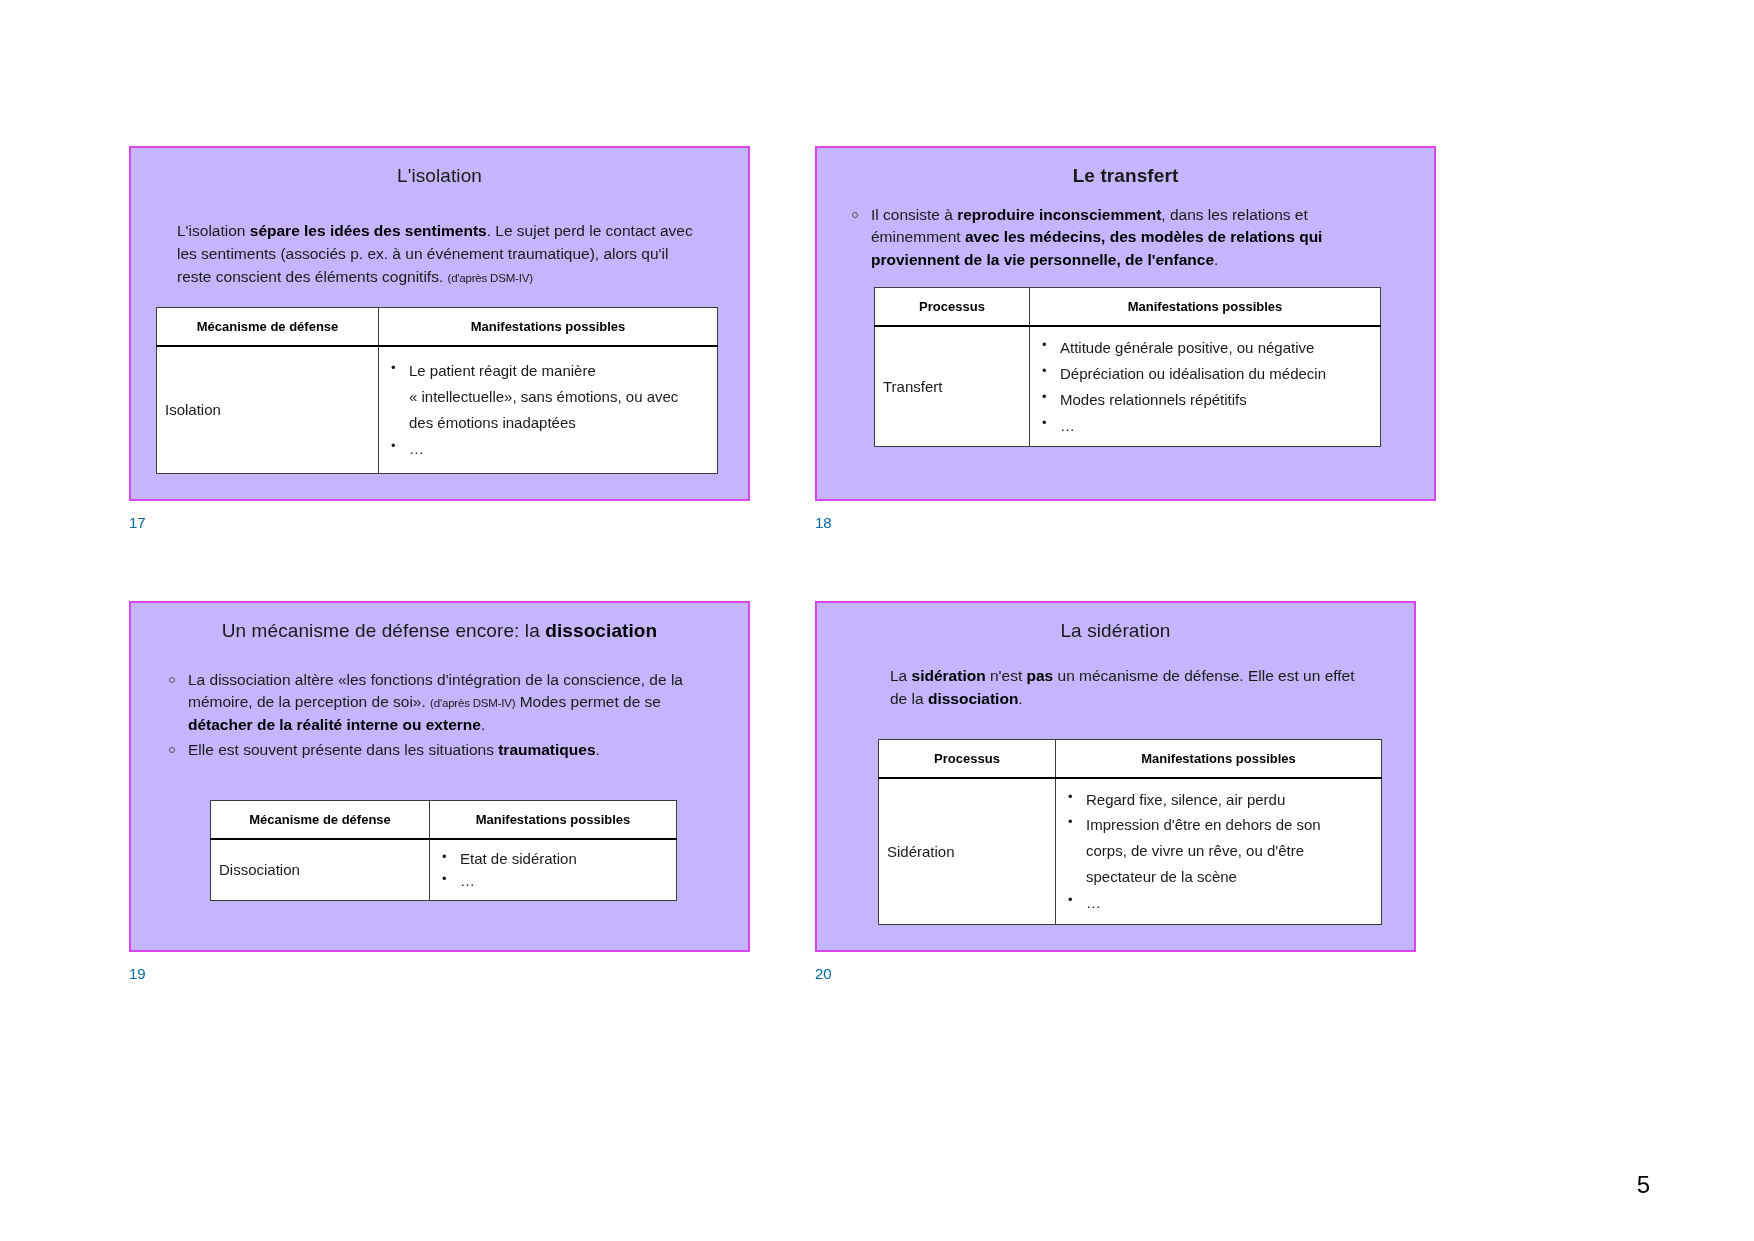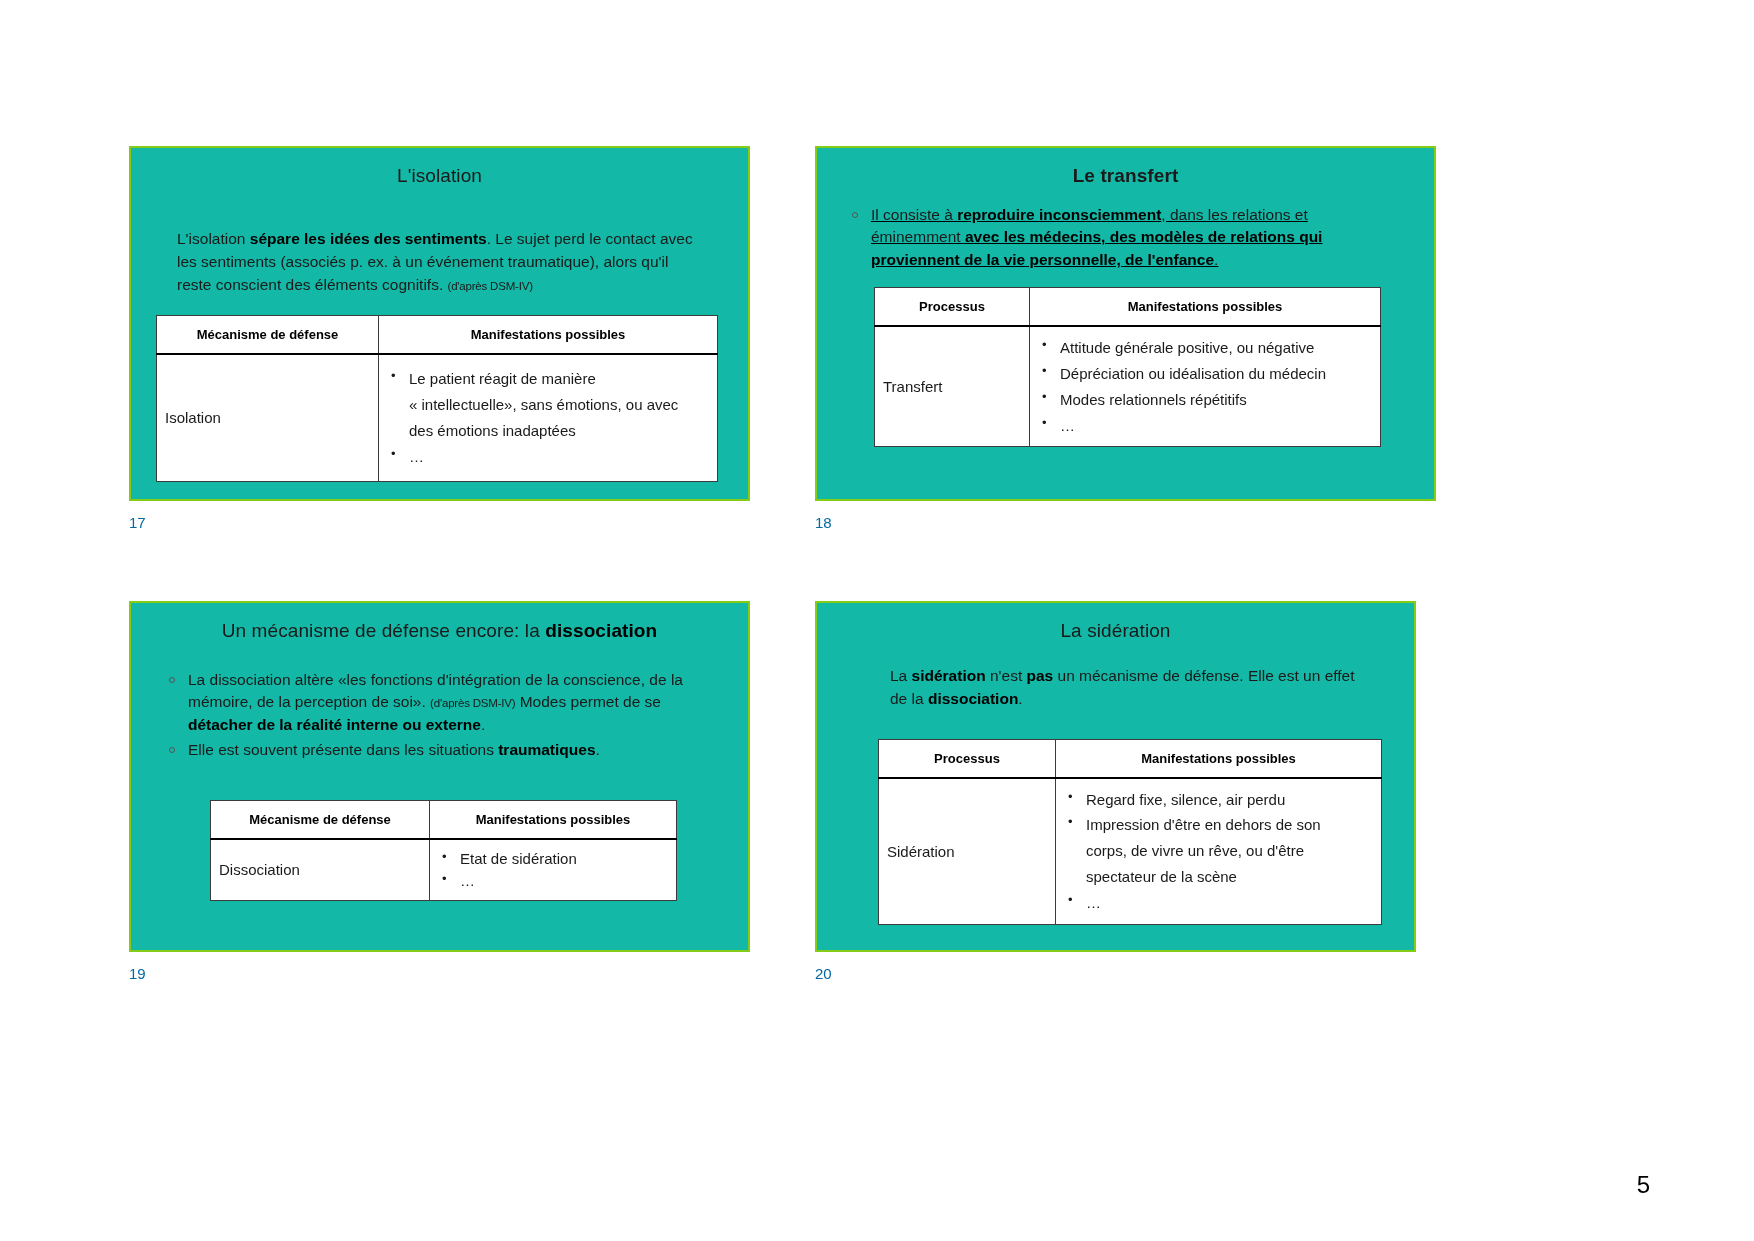--- a/index.html
+++ b/index.html
@@ -17,22 +17,22 @@
   }
 
   .page {
     position: absolute;
     inset: 0;
   }
 
   
   .slide {
     position: absolute;
-    border: 2px solid #84cc16;
-    background: #14b8a6;
+    border: 2px solid #d946ef;
+    background: #c4b5fd;
     box-sizing: border-box;
   }
   .slide-17 { left: 129px;  top: 146px; width: 621px;  height: 355px; }
   .slide-18 { left: 815px;  top: 146px; width: 621px;  height: 355px; }
   .slide-19 { left: 129px;  top: 601px; width: 621px;  height: 351px; }
   .slide-20 { left: 815px;  top: 601px; width: 601px;  height: 351px; }
 
   
   .slide-number {
     position: absolute;
@@ -64,21 +64,21 @@
   }
   .slide-title.bold { font-weight: bold; }
 
   .body-text {
     font-size: 15.5px;
     line-height: 1.48;
     color: #1a1a1a;
   }
 
   .para-block {
-    margin: 40px 46px 0 46px;
+    margin: 32px 46px 0 46px;
   }
   .para-block-narrow {
     margin: 22px 46px 0 73px;
   }
 
   b, strong { font-weight: bold; color: #000; }
 
   .tiny {
     font-size: 11.5px;
     letter-spacing: -0.2px;
@@ -205,21 +205,21 @@
           </tr>
         </tbody>
       </table>
     </div>
   </div>
   <div class="slide-number num-17">17</div>
 
   <div class="slide slide-18">
     <div class="slide-title bold">Le transfert</div>
 
-    <ul class="circle-list" style="margin-top:16px;text-decoration:underline;">
+    <ul class="circle-list" style="margin-top:16px;">
       <li>
         <span>Il consiste à </span><b>reproduire inconsciemment</b><span>, dans les relations et éminemment </span><b>avec les médecins, des modèles de relations qui proviennent de la vie personnelle, de l'enfance</b><span>.</span>
       </li>
     </ul>
 
     <div class="tbl-wrap" style="margin: 16px 0 0 57px;">
       <table class="mini" style="width: 506px;">
         <colgroup>
             <col style="width:155px">
             <col style="width:351px">

